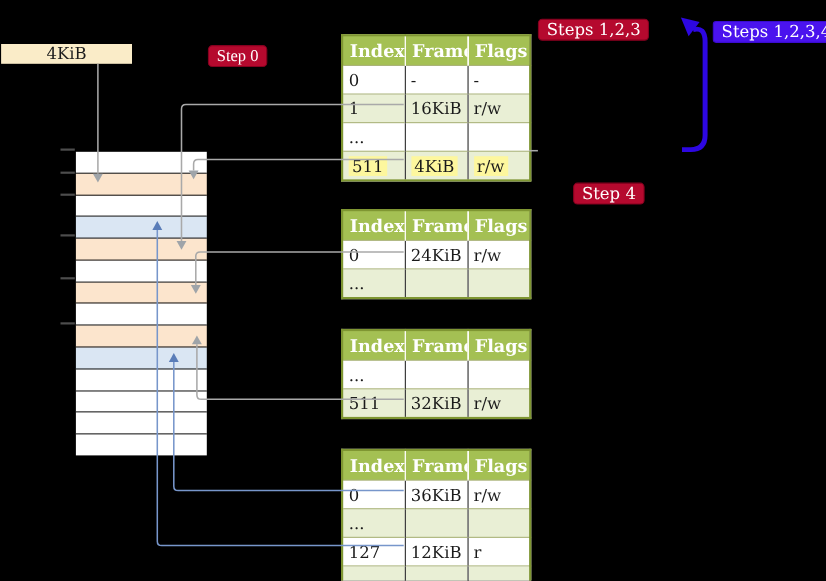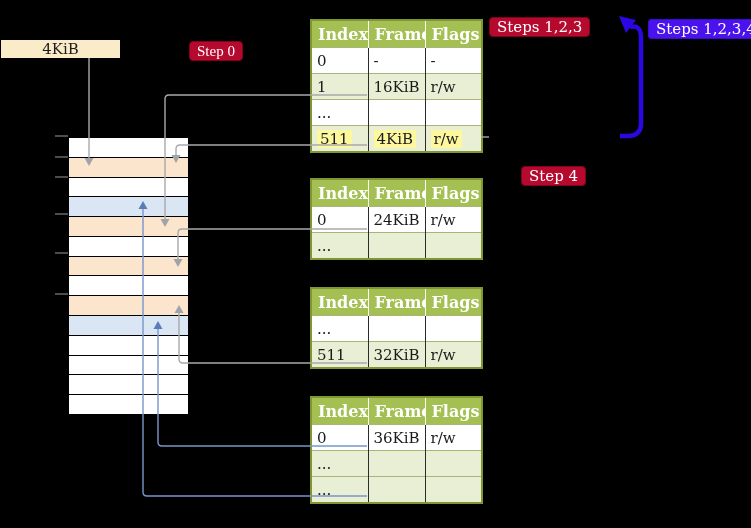--- a/index.html
+++ b/index.html
@@ -25,21 +25,21 @@
        border:1px solid #000;display:flex;flex-direction:column;box-sizing:border-box;}
   .mrow{flex:1;border-bottom:1px solid #000;}
   .mrow:last-child{border-bottom:none;}
   .mrow.white{background:#ffffff;}
   .mrow.peach{background:#fce5cd;}
   .mrow.blue{background:#dae6f3;}
   .tick{position:absolute;left:55px;width:13px;height:2px;background:#4d4d4d;}
 
   
   table.ptable{position:absolute;left:310px;width:171px;border-collapse:collapse;
-               table-layout:fixed;border:2px solid #7f9632;background:#fff;}
+               table-layout:fixed;border:2px solid #7f9632;background:#fff;margin-top:12px;}
   table.ptable th{background:#a4c053;color:#fff;font-size:16px;font-weight:bold;height:26px;
                   text-align:left;padding:0 0 0 6px;border-left:1px solid #fbfbf2;overflow:hidden;}
   table.ptable th:first-child{border-left:none;}
   table.ptable td{height:25px;font-size:15px;color:#1a1a1a;padding:0 0 0 5px;
                   border-left:1px solid #2b2b2b;border-top:1px solid #aab378;overflow:hidden;}
   table.ptable td:first-child{border-left:none;}
   table.ptable tr.shade td{background:#e9efd5;}
   .hl{background:#fdf79e;padding:0 3px;}
   #t1{top:19px;} #t2{top:178px;} #t3{top:287px;} #t4{top:396px;}
 
@@ -179,20 +179,25 @@
       <tbody>
         <tr>
           <td>0</td>
           <td>36KiB</td>
           <td>r/w</td>
         </tr>
         <tr class="shade">
           <td>...</td>
           <td></td>
           <td></td>
+        </tr>
+        <tr>
+          <td>127</td>
+          <td>12KiB</td>
+          <td>r</td>
         </tr>
         <tr class="shade">
           <td>...</td>
           <td></td>
           <td></td>
         </tr>
       </tbody>
     </table>
 
   <svg id="wires" viewBox="0 0 751 528">

